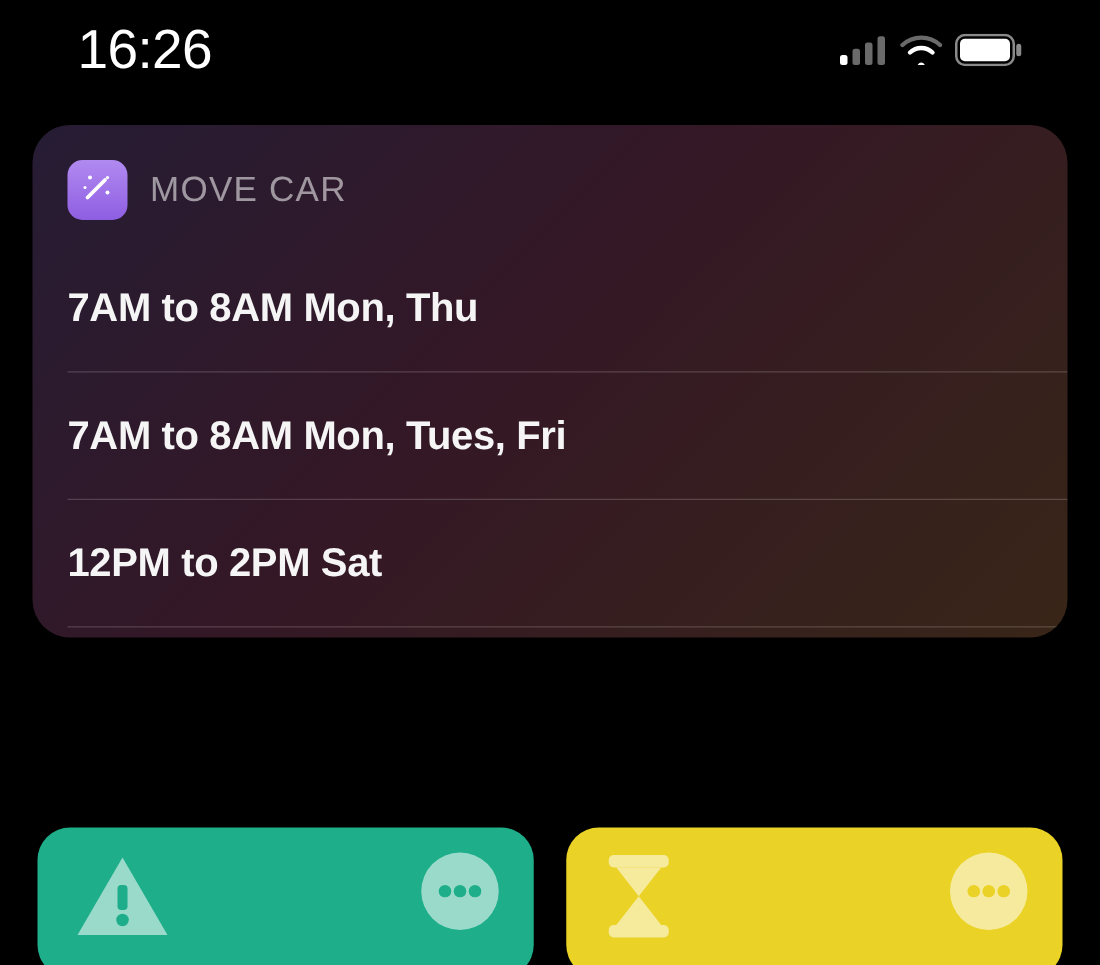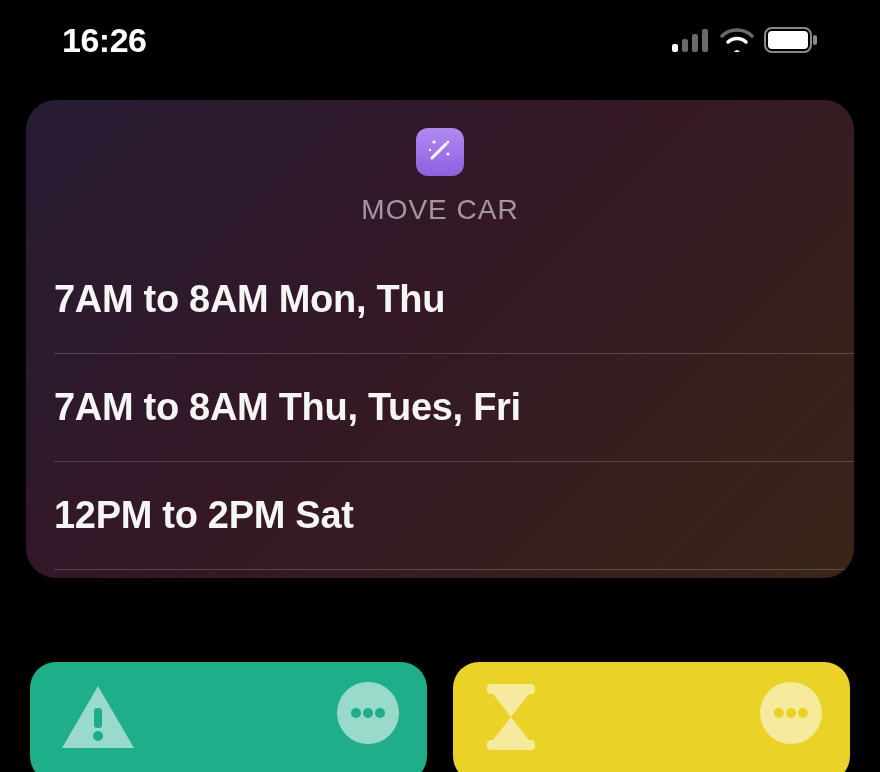--- a/index.html
+++ b/index.html
@@ -15,22 +15,22 @@
       top: 0; left: 0; right: 0;
       height: 80px;
       display: flex;
       align-items: center;
       justify-content: space-between;
       padding: 0 62px 0 62px;
       color: #fff;
       z-index: 5;
     }
     .status-time {
-      font-size: 34px;
-      font-weight: 700;
+      font-size: 44px;
+      font-weight: 400;
       letter-spacing: -0.5px;
     }
     .status-right {
       display: flex;
       align-items: center;
       gap: 10px;
     }
     .status-right svg { display: block; }
 
     
@@ -75,38 +75,37 @@
       box-shadow: 0 10px 40px rgba(0,0,0,0.5);
       overflow: hidden;
       z-index: 3;
       padding-bottom: 8px;
     }
     .widget-header {
       display: flex;
       align-items: center;
       gap: 18px;
       padding: 28px 28px 20px 28px;
-      flex-direction: column;
     }
     .app-icon {
       width: 48px; height: 48px;
       border-radius: 12px;
       background: linear-gradient(180deg, #b18af0, #8e5ee2);
       display: flex; align-items: center; justify-content: center;
     }
     .app-title {
       font-size: 28px;
       font-weight: 400;
       letter-spacing: 1px;
       color: rgba(255,255,255,0.55);
       text-transform: uppercase;
     }
     .row {
       padding: 32px 28px;
-      font-size: 38px;
+      font-size: 32px;
       font-weight: 600;
       letter-spacing: -0.3px;
       color: #f5f5f5;
     }
     .sep {
       height: 1px;
       margin-left: 28px;
       background: rgba(255,255,255,0.18);
     }
   </style>
@@ -188,17 +187,17 @@
           <circle cx="22" cy="18" r="1.6" fill="#fff"></circle>
           <circle cx="4" cy="14" r="1.2" fill="#fff"></circle>
         </svg>
       </span>
     </div>
     <div class="app-title">MOVE CAR</div>
   </div>
 
   <div class="row">7AM to 8AM Mon, Thu</div>
   <div class="sep"></div>
-  <div class="row">7AM to 8AM Thu, Tues, Fri</div>
+  <div class="row">7AM to 8AM Mon, Tues, Fri</div>
   <div class="sep"></div>
   <div class="row">12PM to 2PM Sat</div>
   <div class="sep"></div>
 </div>
 
 </body></html>

